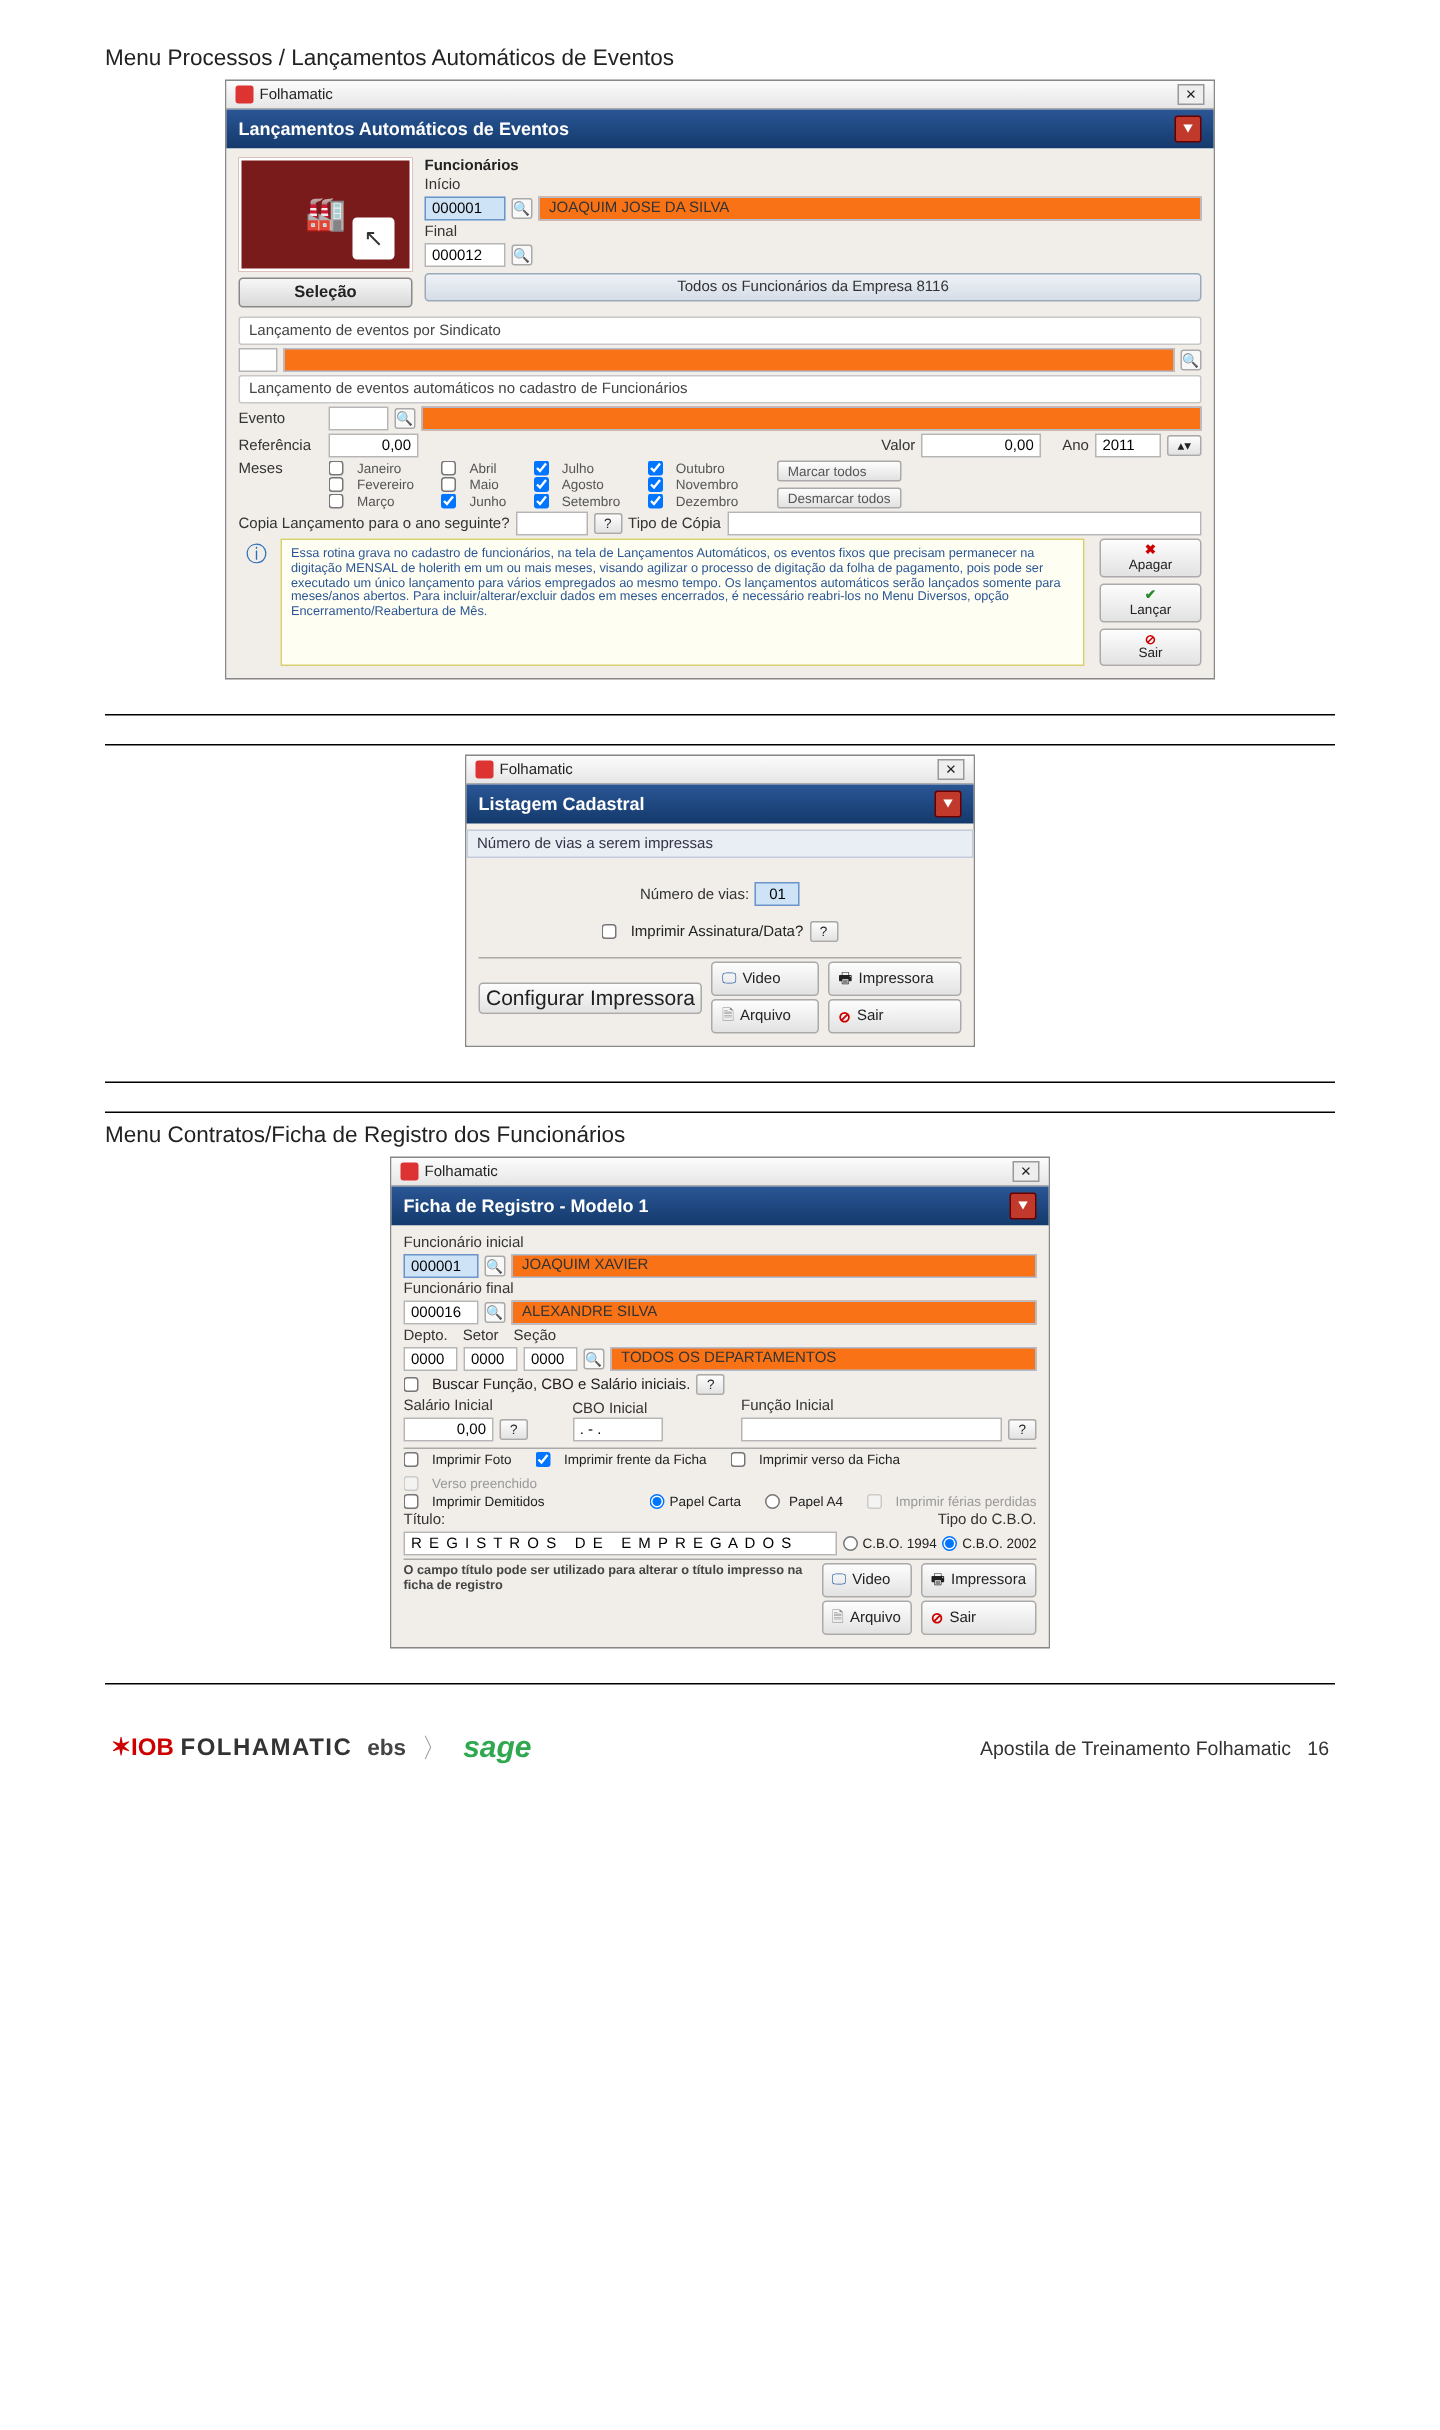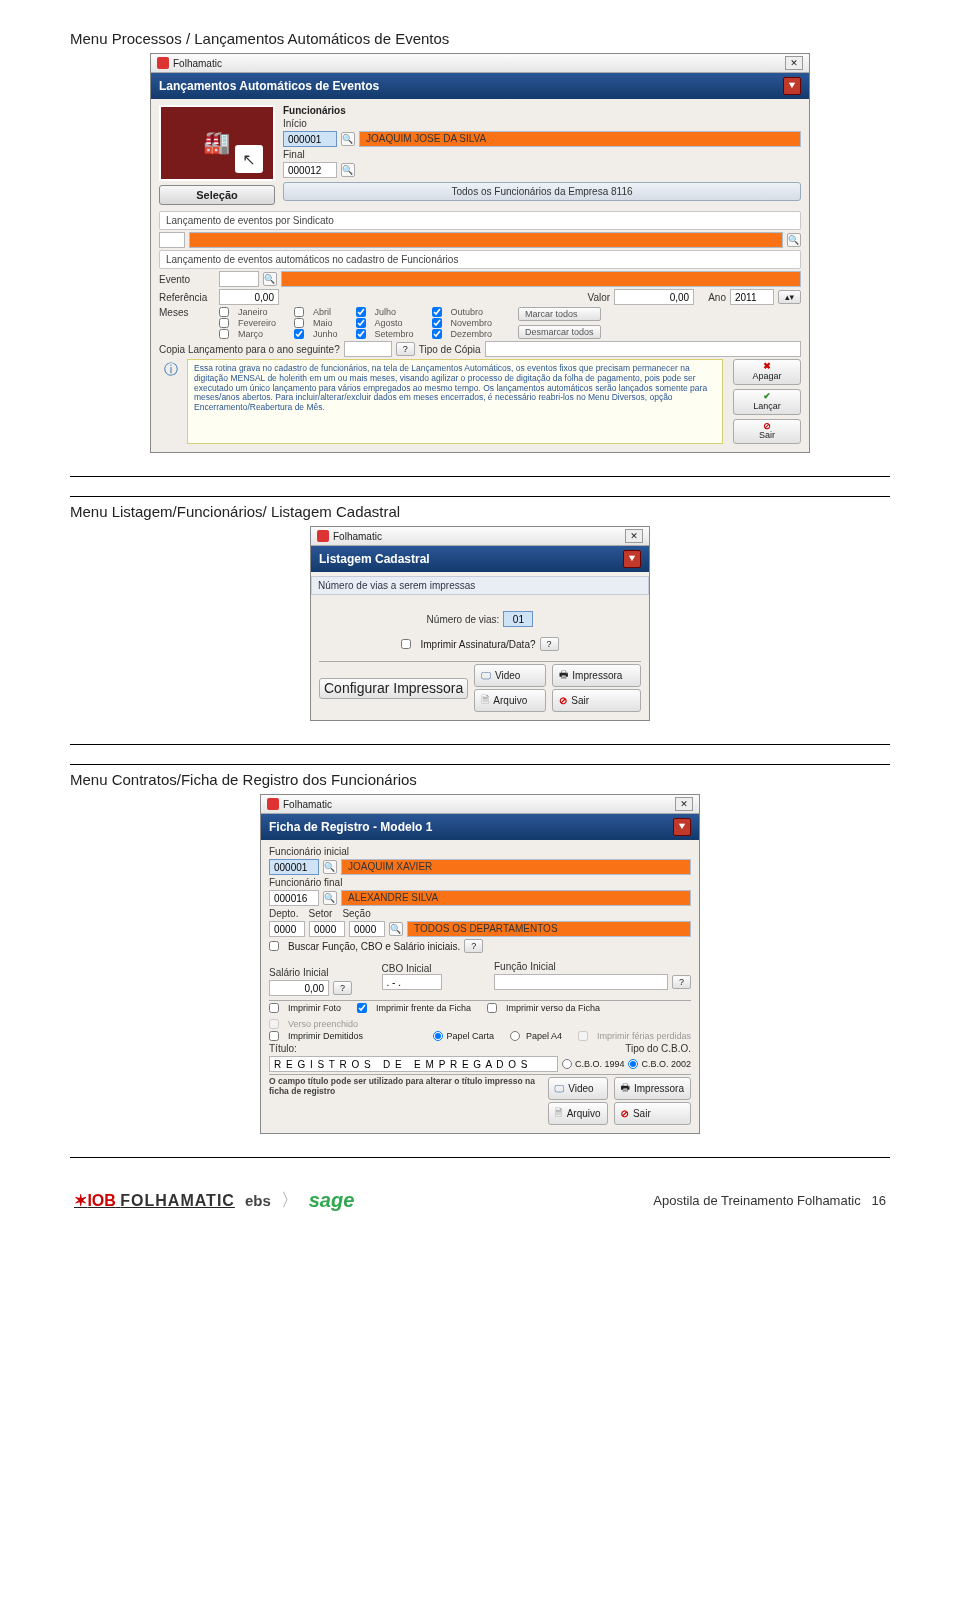--- a/index.html
+++ b/index.html
@@ -61,21 +61,21 @@
   .subhdr { background: #e9eef5; border: 1px solid #c5cbdb; padding: 3px 6px; font-size: 10px; color: #334; margin-top:4px; }
   .selecao-block { display:flex; gap:8px; align-items:flex-start; }
   .sel-left { width: 116px; }
   .sel-img { width: 116px; height: 76px; background:#7a1b1b; border:2px solid #fff; position:relative; display:flex;align-items:center;justify-content:center; }
   .sel-img .arrow { position:absolute; bottom:6px; right:10px; width:28px;height:28px;border:2px solid #fff;border-radius:3px;background:#fff;display:flex;align-items:center;justify-content:center;font-size:16px;color:#333; }
   .sel-img .fact { color:#fff; font-size:22px; }
   .sel-btn { margin-top:4px; width:116px; text-align:center; background:linear-gradient(#f7f7f7,#d9d9d9); border:1px solid #888; border-radius:3px; padding:3px 0; font-weight:bold; font-size:11px; color:#222; }
   .sel-right { flex:1; }
   .footer { margin-top: 30px; display:flex; align-items:center; justify-content:space-between; padding: 0 4px; }
   .logos { display:flex; align-items:center; gap:10px; }
-  .logo-iob { font-weight:bold; font-size:16px;text-decoration:underline; }
+  .logo-iob { font-weight:bold; font-size:16px; }
   .logo-iob .star { color:#c00; }
   .logo-iob .iob { color:#c00; }
   .logo-iob .folh { color:#333; letter-spacing:1px; }
   .logo-ebs { font-weight:bold; color:#444; font-size:15px; }
   .chev { color:#999; font-size:18px; }
   .logo-sage { color:#2fa84f; font-weight:bold; font-size:20px; font-style: italic; }
   .pgnum { font-size:13px; color:#333; }
   hr.thin { border:none; border-top:1px solid #aaa; margin:2px 0; }
   .tiny { font-size: 8.5px; color:#444; line-height:1.15; }
   .centerbtn { display:flex; justify-content:center; margin:2px 0; }
@@ -233,21 +233,20 @@
           <div class="actbtn"><span class="icogreen">✔</span><br><span>Lançar</span></div>
           <div class="actbtn"><span class="icored">⊘</span><br><span>Sair</span></div>
         </div>
       </div>
     </div>
   </div>
 
   <div class="blank-line"></div>
   <div class="blank-line"></div>
 
-  <div class="section-title">Menu Listagem/Funcionários/ Listagem Cadastral</div>
 
   <div class="screenshot s2" style="margin-left:auto;margin-right:auto;">
     <div class="titlebar">
       <span class="icon-app"></span>
       <span>Folhamatic</span>
       <span class="closebox">✕</span>
     </div>
     <div class="bluebar">
       <span>Listagem Cadastral</span>
       <span class="redbtn">⯆</span>
@@ -332,21 +331,21 @@
       </div>
       <div class="row">
         <label class="cb">
             <input type="checkbox" style="">
             <span>Buscar Função, CBO e Salário iniciais.</span>
           </label>
         <span class="smallbtn">?</span>
       </div>
       <div class="row" style="gap:14px;">
         <div style="flex:1;">
-          <div class="lbl" style="min-width:auto;margin-top:12px;">Salário Inicial</div>
+          <div class="lbl" style="min-width:auto;">Salário Inicial</div>
           <div class="row">
               <input class="inp" style="width: 60px; text-align: right;" value="0,00">
               <span class="smallbtn">?</span>
             </div>
         </div>
         <div style="flex:1;">
           <div class="lbl" style="min-width:auto;">CBO Inicial</div>
           <input class="inp" style="width: 60px;" value=". - .">
         </div>
         <div style="flex:2;">

